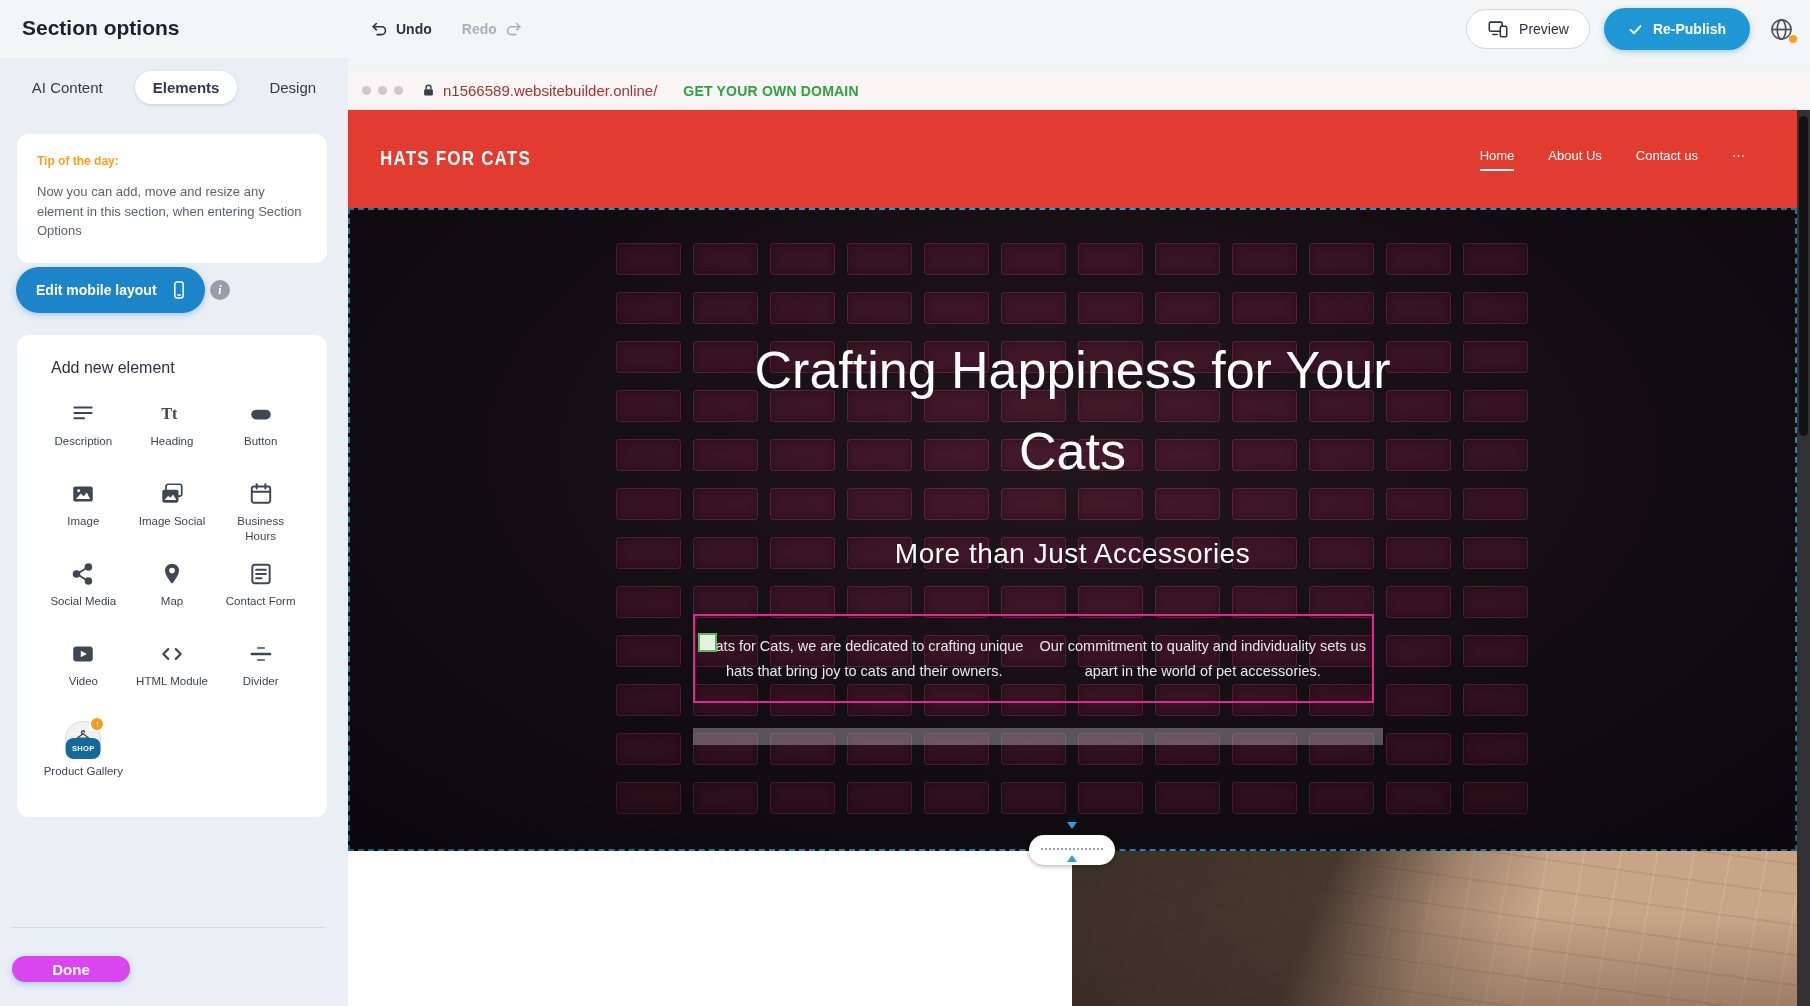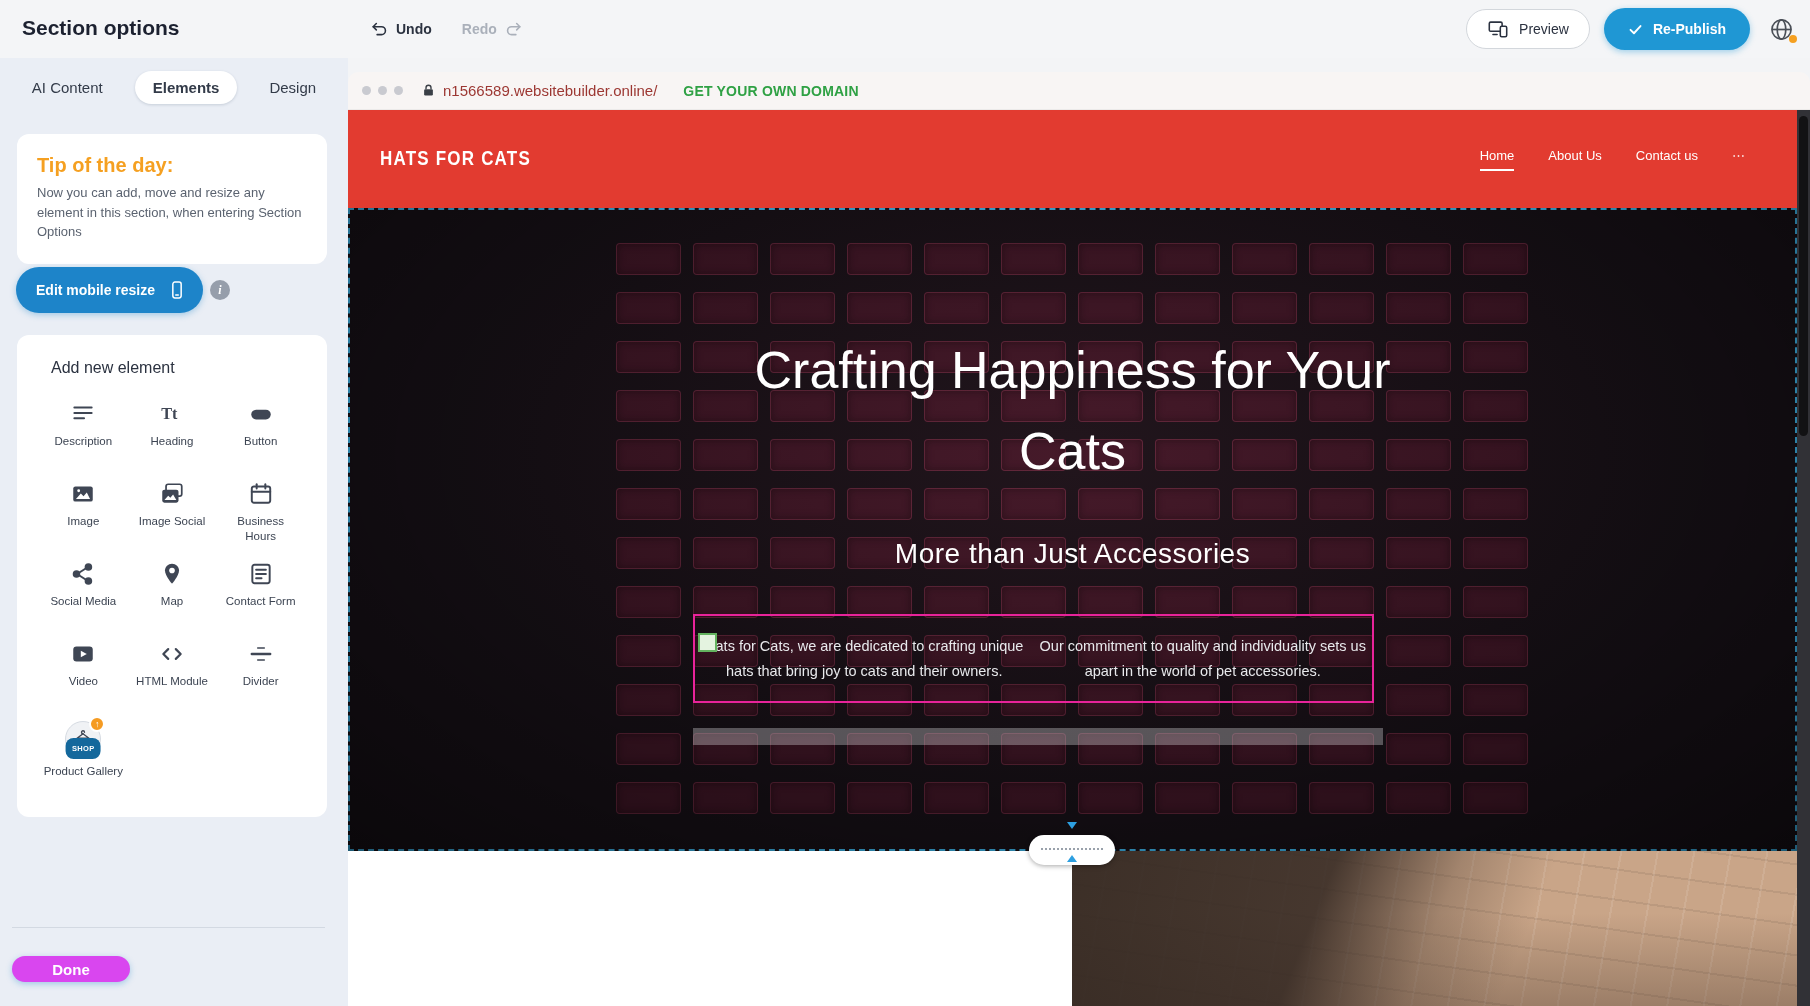--- a/index.html
+++ b/index.html
@@ -23,21 +23,21 @@
                box-shadow:0 2px 6px rgba(31,151,212,.4);font-family:inherit}
   .globe-btn{width:34px;height:34px;background:none;border:none;cursor:pointer;position:relative;display:flex;align-items:center;justify-content:center}
   .globe-dot{position:absolute;right:1px;bottom:3px;width:8px;height:8px;border-radius:50%;background:#f5a021}
 
   
   .sidebar{position:absolute;top:58px;left:0;width:348px;height:948px;background:#eaeef5}
   .side-tabs{position:absolute;top:13px;left:0;width:100%;display:flex;justify-content:center;align-items:center;gap:14px}
   .tab{font-size:15px;color:#333b49;padding:8px 18px;border-radius:18px;background:none;border:none;cursor:pointer;font-family:inherit}
   .tab.active{background:#fff;font-weight:700;box-shadow:0 1px 3px rgba(40,60,90,.18)}
   .tip-card{position:absolute;left:17px;top:76px;width:310px;background:#fff;border-radius:12px;padding:20px 20px 22px}
-  .tip-title{color:var(--tip_orange,#f5a021);font-size:20px;font-weight:700;margin-bottom:6px}
+  .tip-title{color:var(--tip_orange,#f5a021);font-size:12px;font-weight:700;margin-bottom:14px}
   .tip-body{font-size:13px;color:#5b6370;line-height:1.5}
   .edit-mobile{position:absolute;left:16px;top:209px;height:46px;padding:0 16px 0 20px;border-radius:23px;background:#1d84c9;border:none;
                color:#fff;font-weight:700;font-size:14px;display:flex;align-items:center;gap:12px;cursor:pointer;
                box-shadow:0 2px 6px rgba(29,132,201,.35);font-family:inherit}
   .info-badge{position:absolute;left:210px;top:222px;width:20px;height:20px;border-radius:50%;background:#969eab;color:#fff;
               font-size:12px;font-weight:700;font-style:italic;display:flex;align-items:center;justify-content:center;border:none;cursor:pointer;font-family:"Liberation Serif",serif}
   .add-card{position:absolute;left:17px;top:277px;width:310px;height:482px;background:#fff;border-radius:12px;padding:24px 22px 0}
   .add-title{font-size:16px;color:#2b3240;margin-left:12px;font-weight:400}
   .el-grid{display:grid;grid-template-columns:repeat(3,1fr);grid-auto-rows:80px;margin-top:24px}
   .el-item{display:flex;flex-direction:column;align-items:center;gap:7px;cursor:pointer;background:none;border:none;font-family:inherit}
@@ -171,21 +171,21 @@
     <button class="tab active">Elements</button>
     <button class="tab">Design</button>
   </div>
 
   <div class="tip-card">
     <div class="tip-title">Tip of the day:</div>
     <div class="tip-body">Now you can add, move and resize any element in this section, when entering Section Options</div>
   </div>
 
   <button class="edit-mobile">
-    <span>Edit mobile resize</span>
+    <span>Edit mobile layout</span>
     <span>
       <svg width="20" height="20" viewBox="0 0 24 24" fill="none" stroke="#fff" stroke-width="1.8" stroke-linecap="round">
         <rect x="7" y="2.5" width="10" height="19" rx="2.5"></rect>
           <line x1="10.5" y1="18" x2="13.5" y2="18"></line>
       </svg>
     </span>
   </button>
   <button class="info-badge">i</button>
 
   <div class="add-card">

